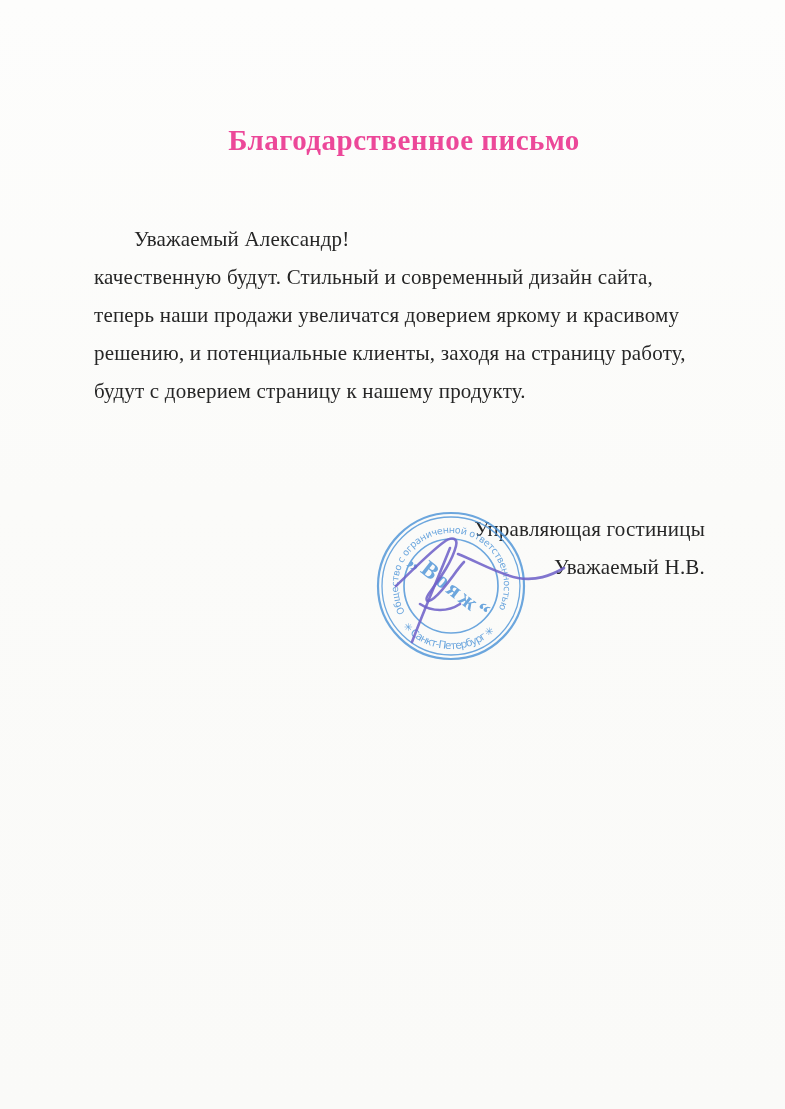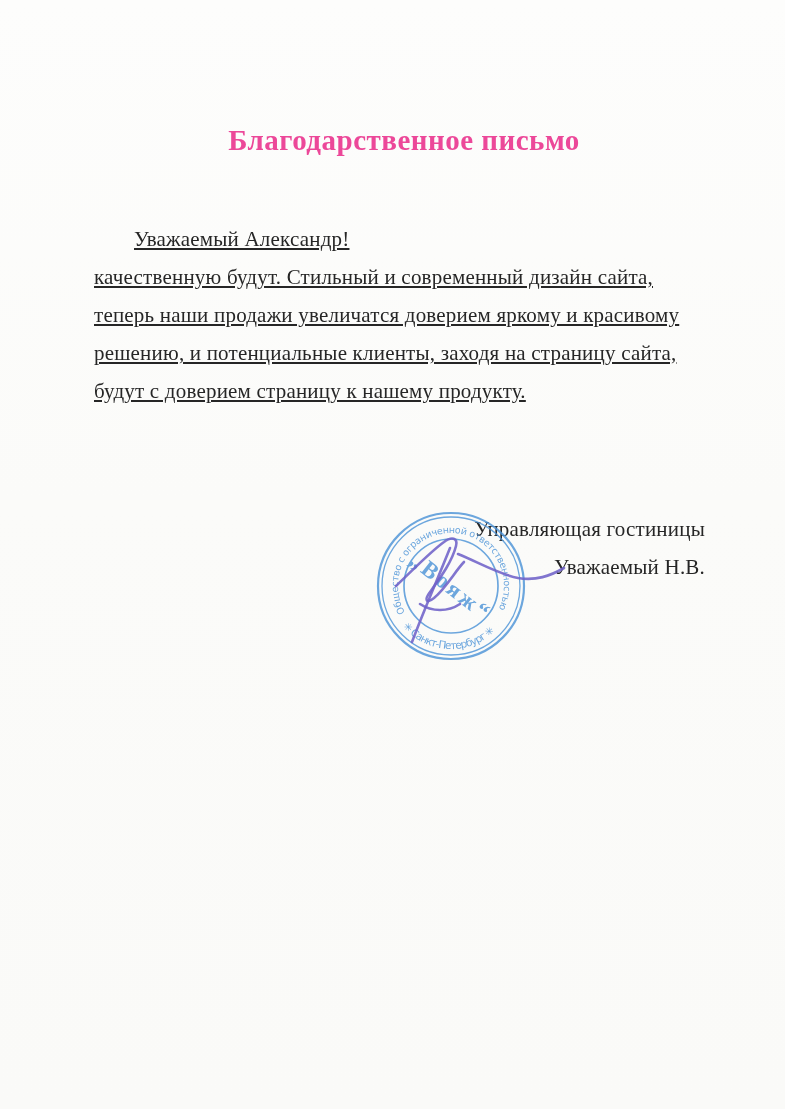--- a/index.html
+++ b/index.html
@@ -36,21 +36,20 @@
     top: 220px;
     left: 94px;
     width: 660px;
   }
   .body-line {
     height: 38px;
     line-height: 38px;
     font-size: 21px;
     white-space: nowrap;
     letter-spacing: 0.2px;
-    text-decoration: underline;
   }
   .body-line.indent {
     padding-left: 40px;
   }
   .signoff {
     position: absolute;
     top: 510px;
     right: 80px;
     text-align: right;
     font-size: 21px;
@@ -105,21 +104,21 @@
 <body>
 
 <div class="page">
 
   <div class="title">Благодарственное письмо</div>
 
   <div class="body-text">
     <div class="body-line indent">Уважаемый Александр!</div>
     <div class="body-line">качественную будут. Стильный и современный дизайн сайта,</div>
     <div class="body-line">теперь наши продажи увеличатся доверием яркому и красивому</div>
-    <div class="body-line">решению, и потенциальные клиенты, заходя на страницу сайта,</div>
+    <div class="body-line">решению, и потенциальные клиенты, заходя на страницу работу,</div>
     <div class="body-line">будут с доверием страницу к нашему продукту.</div>
   </div>
 
   <div class="signoff">
     <div>Управляющая гостиницы</div>
     <div>Уважаемый Н.В.</div>
   </div>
 
   <svg class="stamp" width="172" height="172" viewBox="0 0 172 172">
     <g class="stamp-ink">

